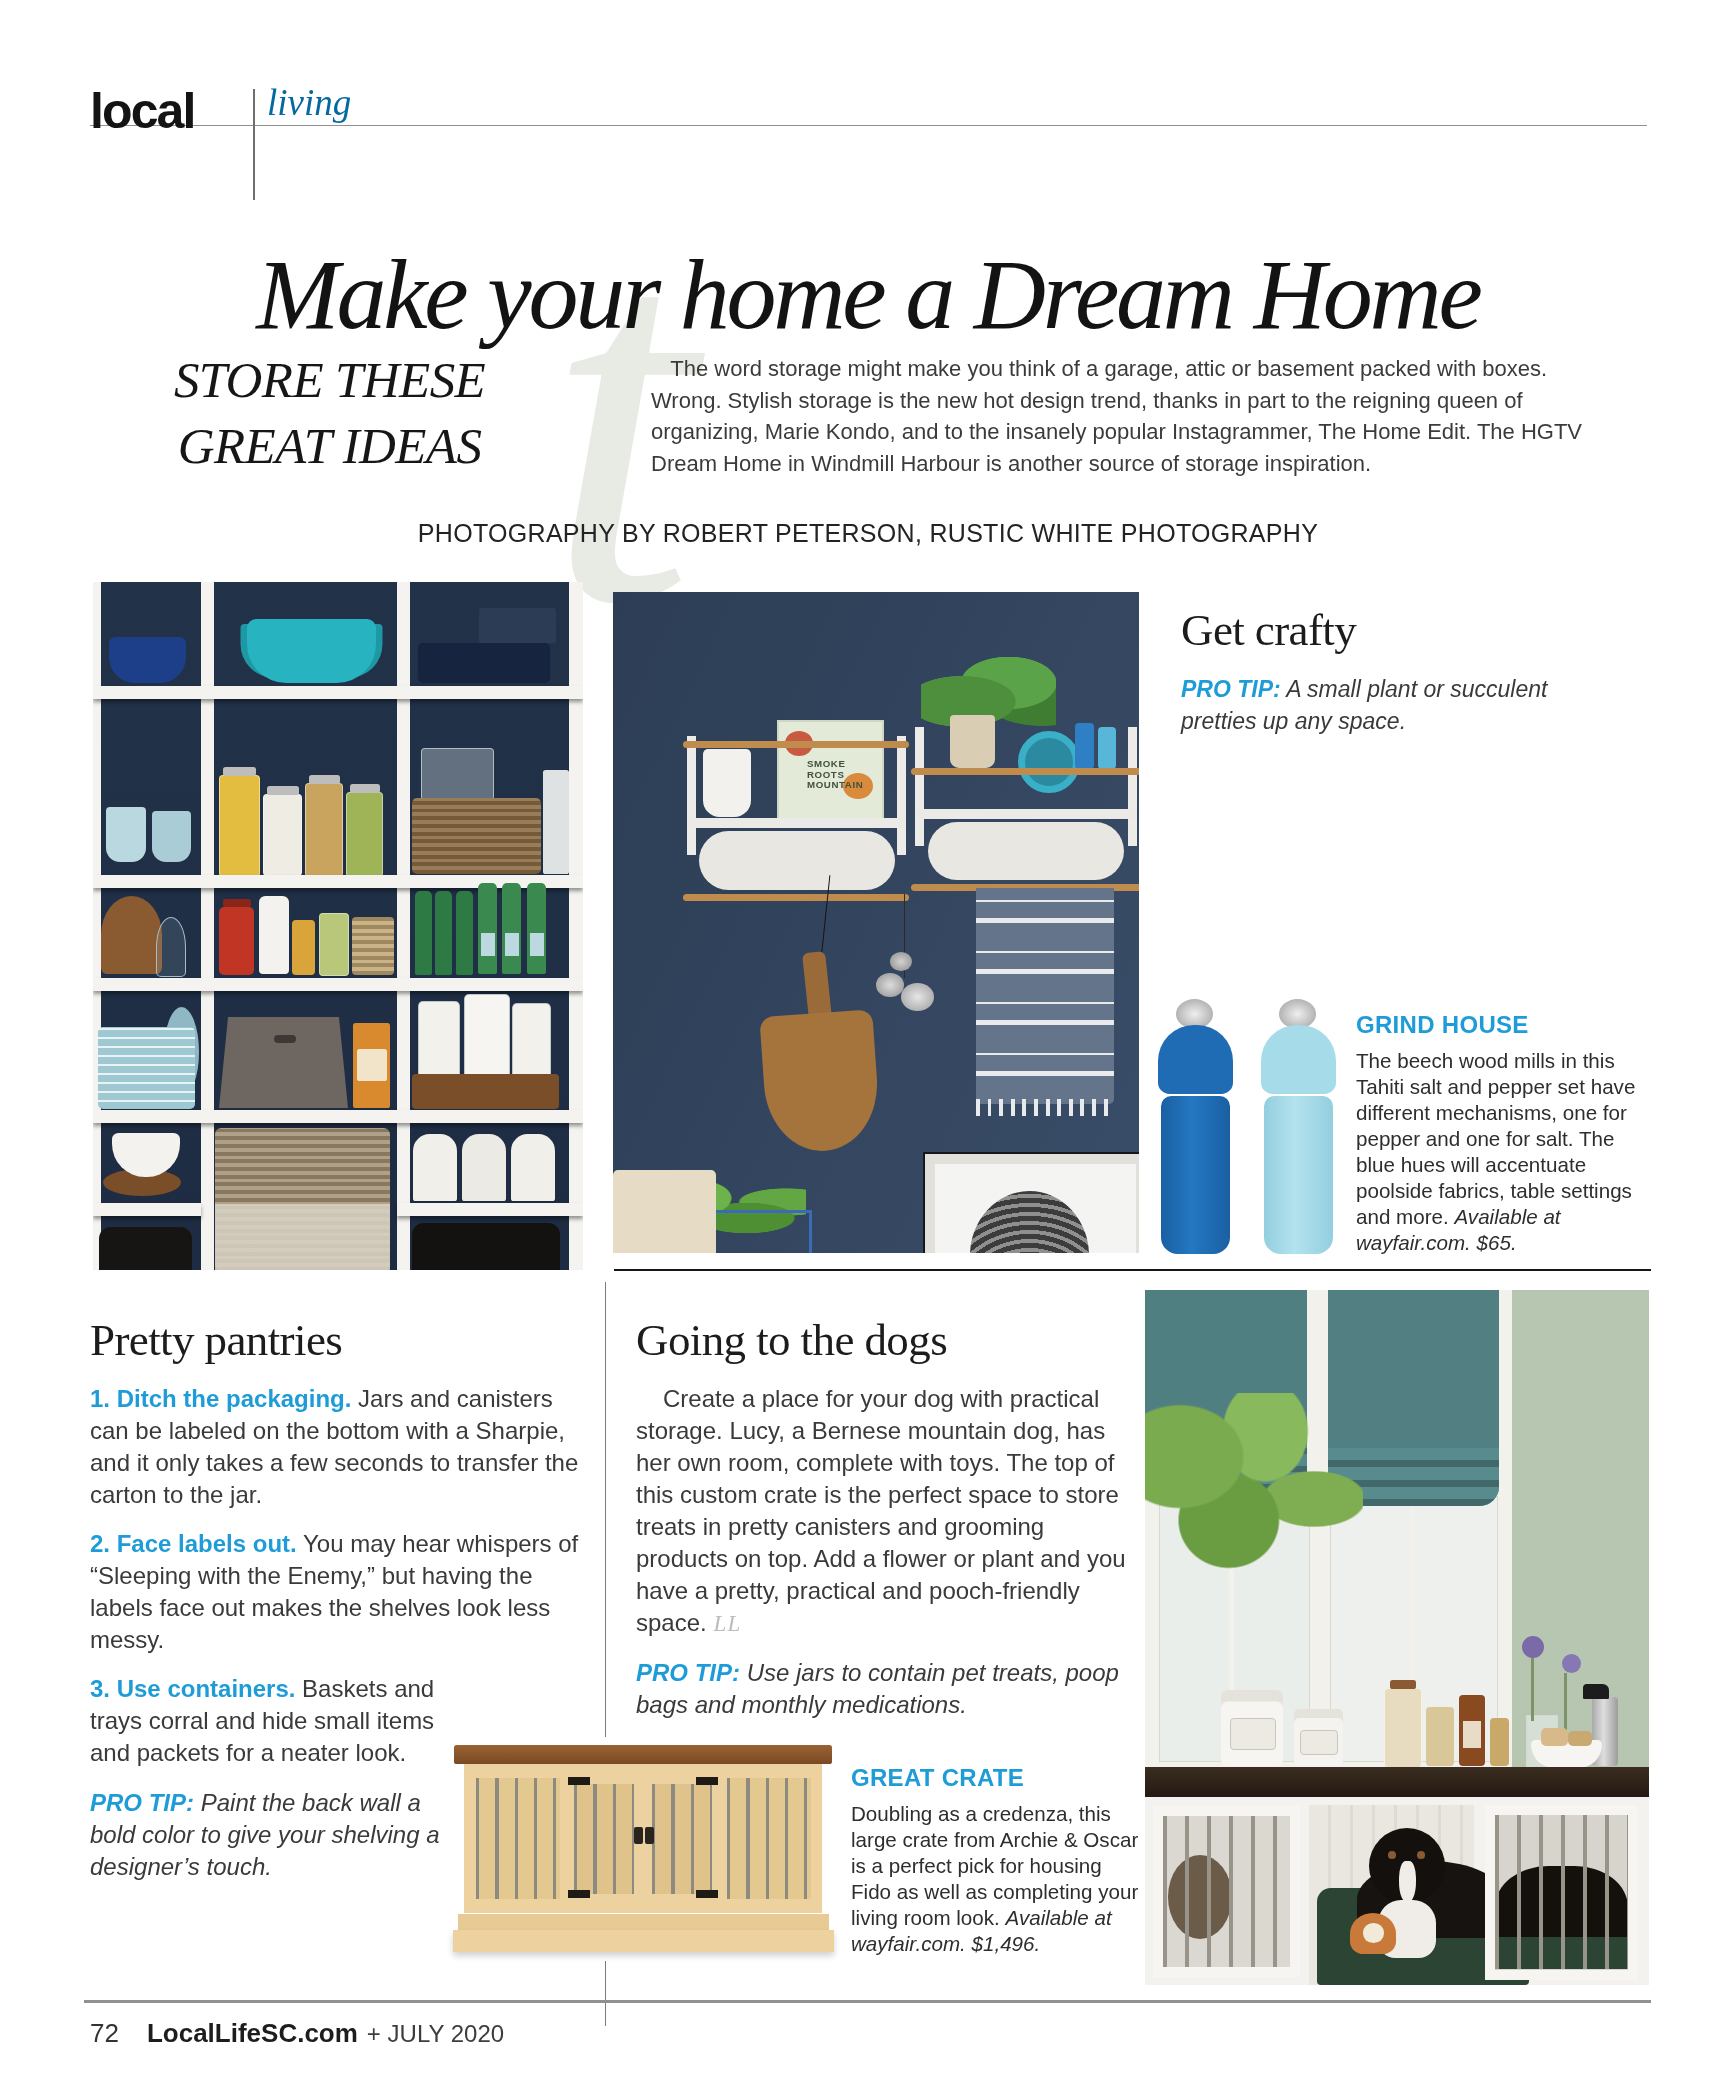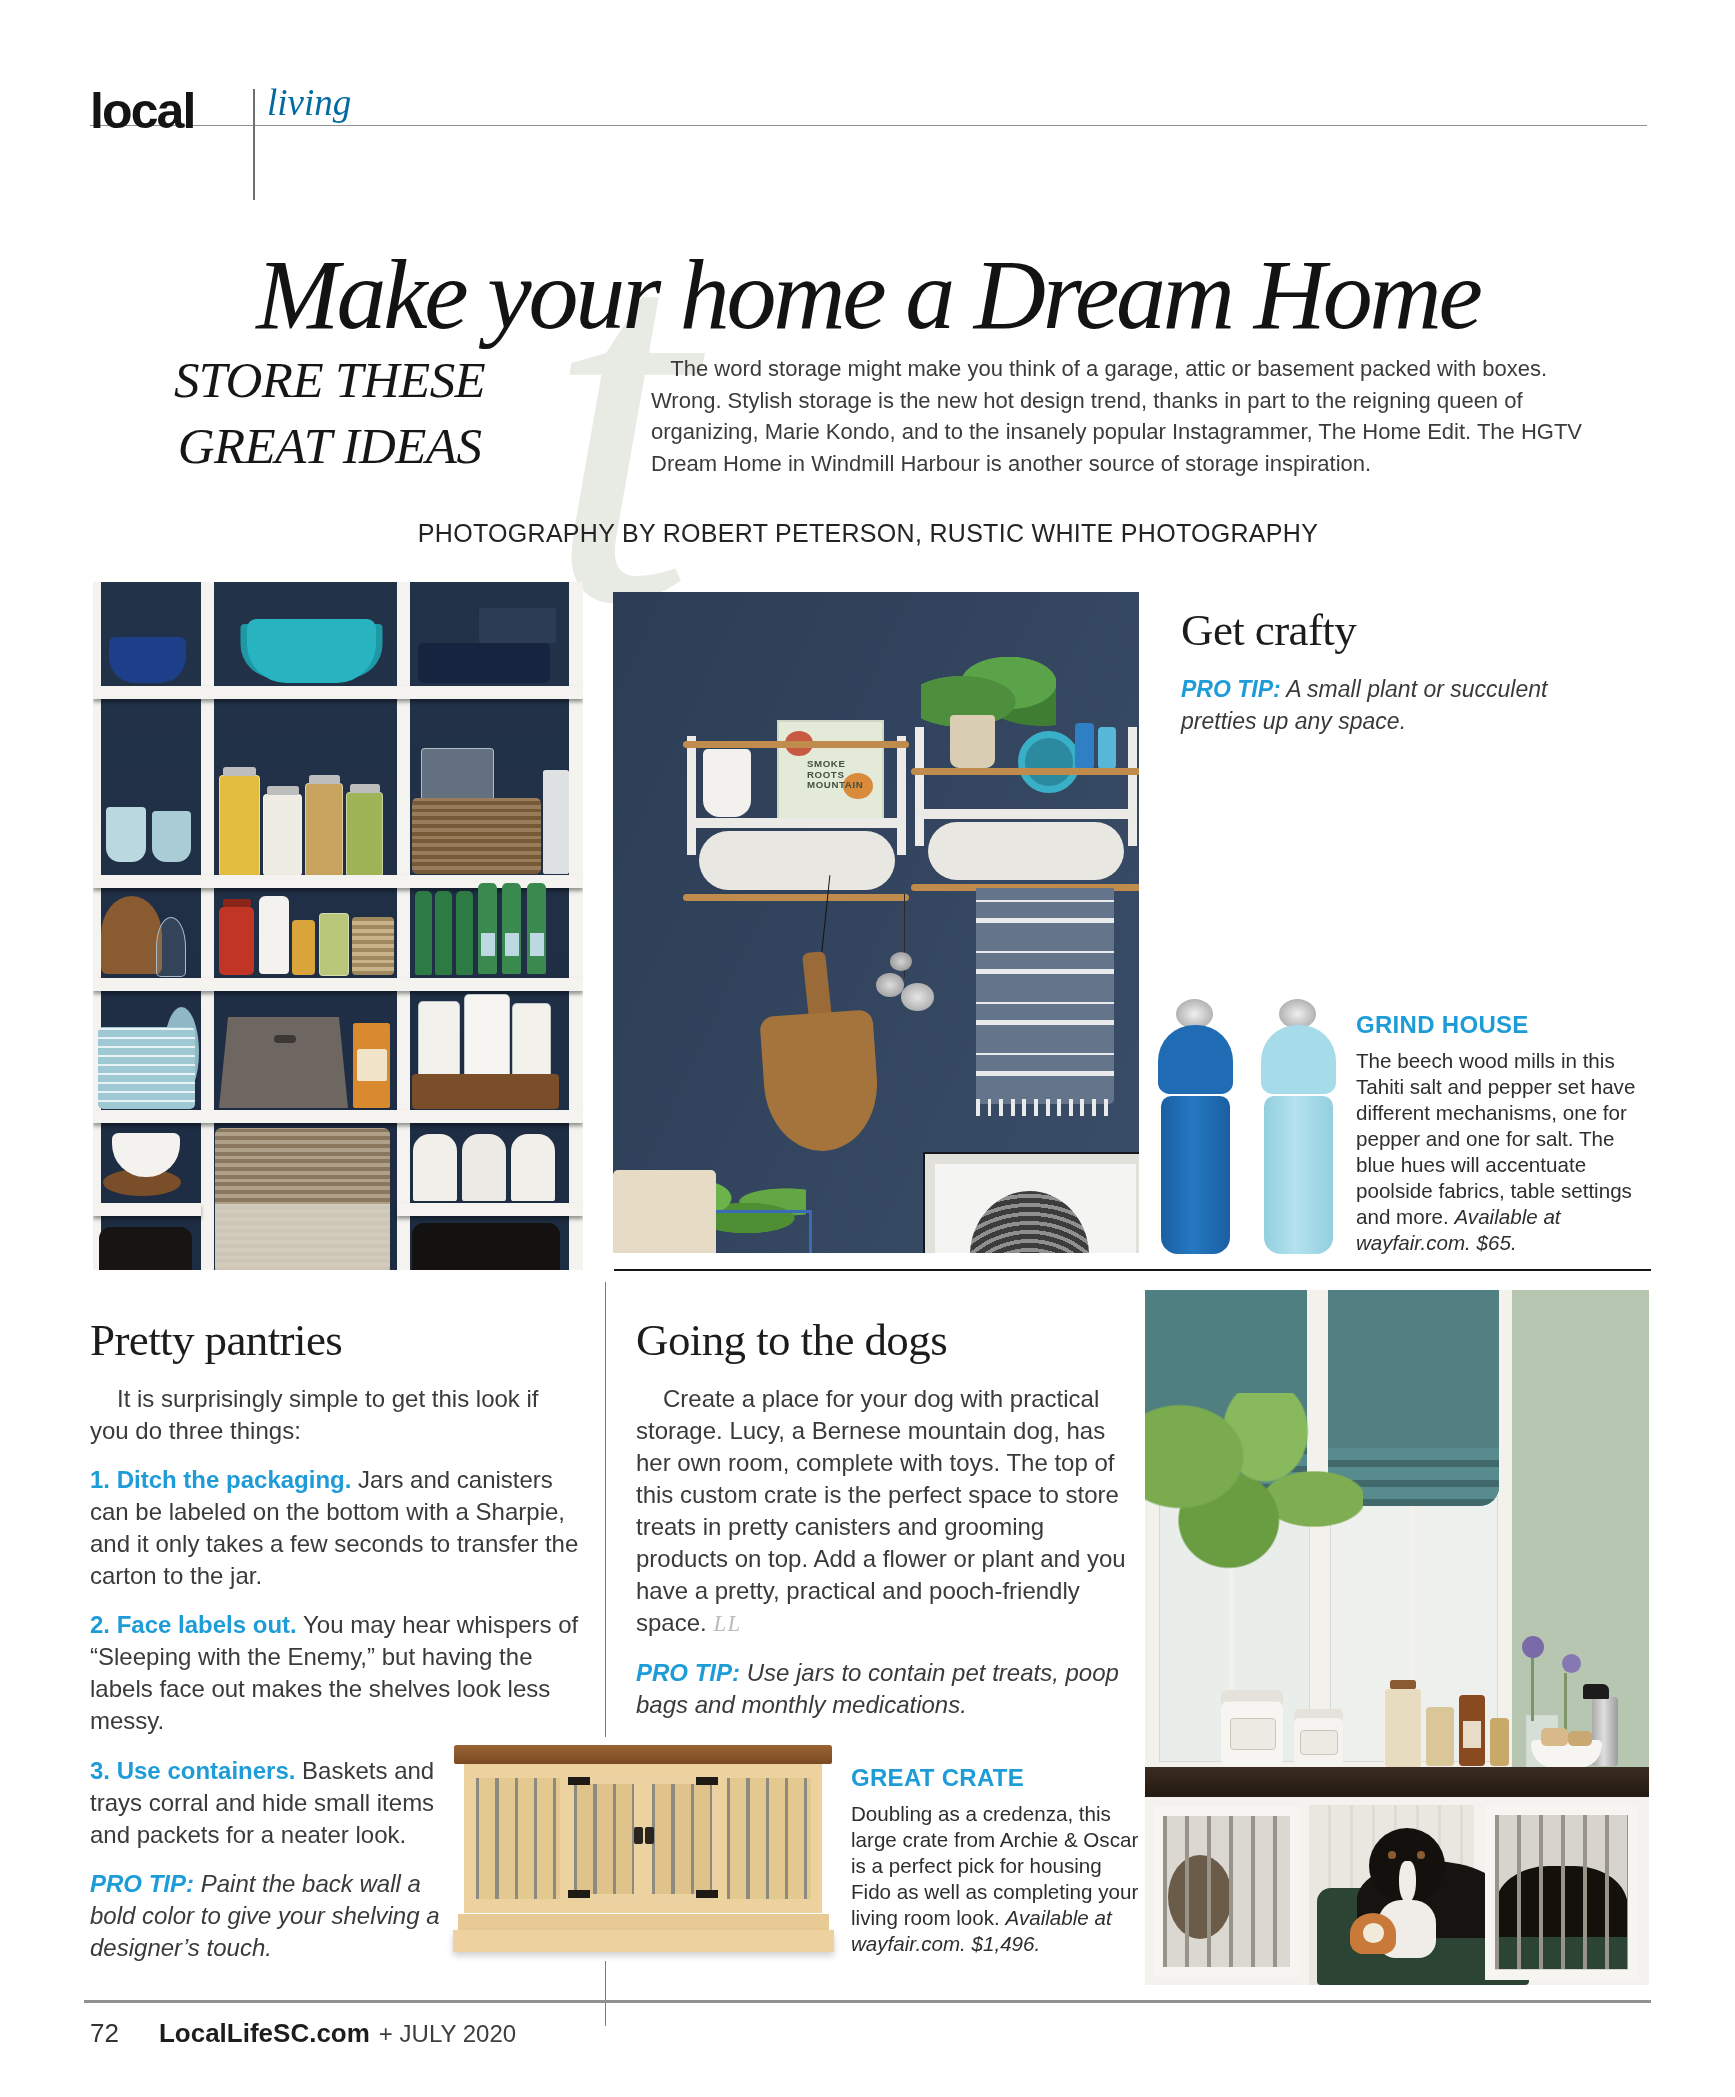--- a/index.html
+++ b/index.html
@@ -31,21 +31,21 @@
   .protip .blue-label{font-style:italic;}
   .endmark{font-family:"Liberation Serif",serif;font-style:italic;color:#bcbcbc;font-size:23px;letter-spacing:1.3px;}
   .narrow{width:372px;}
   
   .callout-title{margin:0 0 9px 0;font-size:24px;font-weight:bold;color:#1e9cd8;letter-spacing:0.3px;}
   .callout-body{margin:0;font-size:20.6px;line-height:26px;color:#2e2e2e;}
   .avail{font-style:italic;}
   
   .footer{display:flex;align-items:baseline;z-index:1;}
   .pageno{font-size:26px;color:#333;}
-  .site{font-size:26px;font-weight:bold;color:#1d1d1d;margin-left:40px;}
+  .site{font-size:26px;font-weight:bold;color:#1d1d1d;margin-left:28px;}
   .issue{font-size:24px;color:#3d3d3d;margin-left:9px;}
   
   .photo{overflow:hidden;z-index:1;}
   .board{position:absolute;height:13px;background:#f4f3ef;box-shadow:0 2.6px 3.9px rgba(0,0,0,.4);}
   .vpost{position:absolute;top:0;bottom:0;background:#f4f3ef;}
   .weave{background-image:repeating-linear-gradient(0deg,rgba(60,40,15,.25) 0 3.9px,rgba(255,255,255,.12) 3.9px 7.7px);}
   .bars{background-image:repeating-linear-gradient(90deg,#98948a 0 3.9px,transparent 3.9px 22px);}
   .bars2{background-image:repeating-linear-gradient(90deg,#8d8a80 0 3.2px,transparent 3.2px 19.3px);}
 </style>
 </head>
@@ -219,21 +219,20 @@
     <div class="abs" style="left:108px;top:26px;width:75px;height:69px;background:#a6dbe9;border-radius:36px 36px 11.6px 11.6px;"></div>
     <div class="abs" style="left:111px;top:97px;width:69px;height:158px;background:linear-gradient(90deg,#93cfdf,#b4e2ee 45%,#93cfdf);border-radius:10.3px 10.3px 16.7px 16.7px;"></div>
   </div>
   <div class="abs" style="left:1356px;top:1011px;width:297px;">
     <p class="callout-title">GRIND HOUSE</p>
     <p class="callout-body"><span>The beech wood mills in this Tahiti salt and pepper set have different mechanisms, one for pepper and one for salt. The blue hues will accentuate poolside fabrics, table settings and more.</span> <span class="avail">Available at wayfair.com. $65.</span></p>
   </div>
 
   <div class="abs col" style="left:90px;top:1314px;width:492px;">
     <h2 class="sec">Pretty pantries</h2>
-    <p class="body-p indent">It is surprisingly simple to get this look if you do three things:</p>
     <p class="body-p"><span class="blue-label">1. Ditch the packaging.</span> <span>Jars and canisters can be labeled on the bottom with a Sharpie, and it only takes a few seconds to transfer the carton to the jar.</span></p>
     <p class="body-p"><span class="blue-label">2. Face labels out.</span> <span>You may hear whispers of “Sleeping with the Enemy,” but having the labels face out makes the shelves look less messy.</span></p>
     <p class="body-p narrow"><span class="blue-label">3. Use containers.</span> <span>Baskets and trays corral and hide small items and packets for a neater look.</span></p>
     <p class="body-p narrow protip"><span class="blue-label">PRO TIP:</span> <span>Paint the back wall a bold color to give your shelving a designer’s touch.</span></p>
   </div>
 
   <div class="abs col" style="left:636px;top:1314px;width:501px;">
     <h2 class="sec">Going to the dogs</h2>
     <p class="body-p indent"><span>Create a place for your dog with practical storage. Lucy, a Bernese mountain dog, has her own room, complete with toys. The top of this custom crate is the perfect space to store treats in pretty canisters and grooming products on top. Add a flower or plant and you have a pretty, practical and pooch-friendly space.</span> <span class="endmark">LL</span></p>
     <p class="body-p protip"><span class="blue-label">PRO TIP:</span> <span>Use jars to contain pet treats, poop bags and monthly medications.</span></p>

